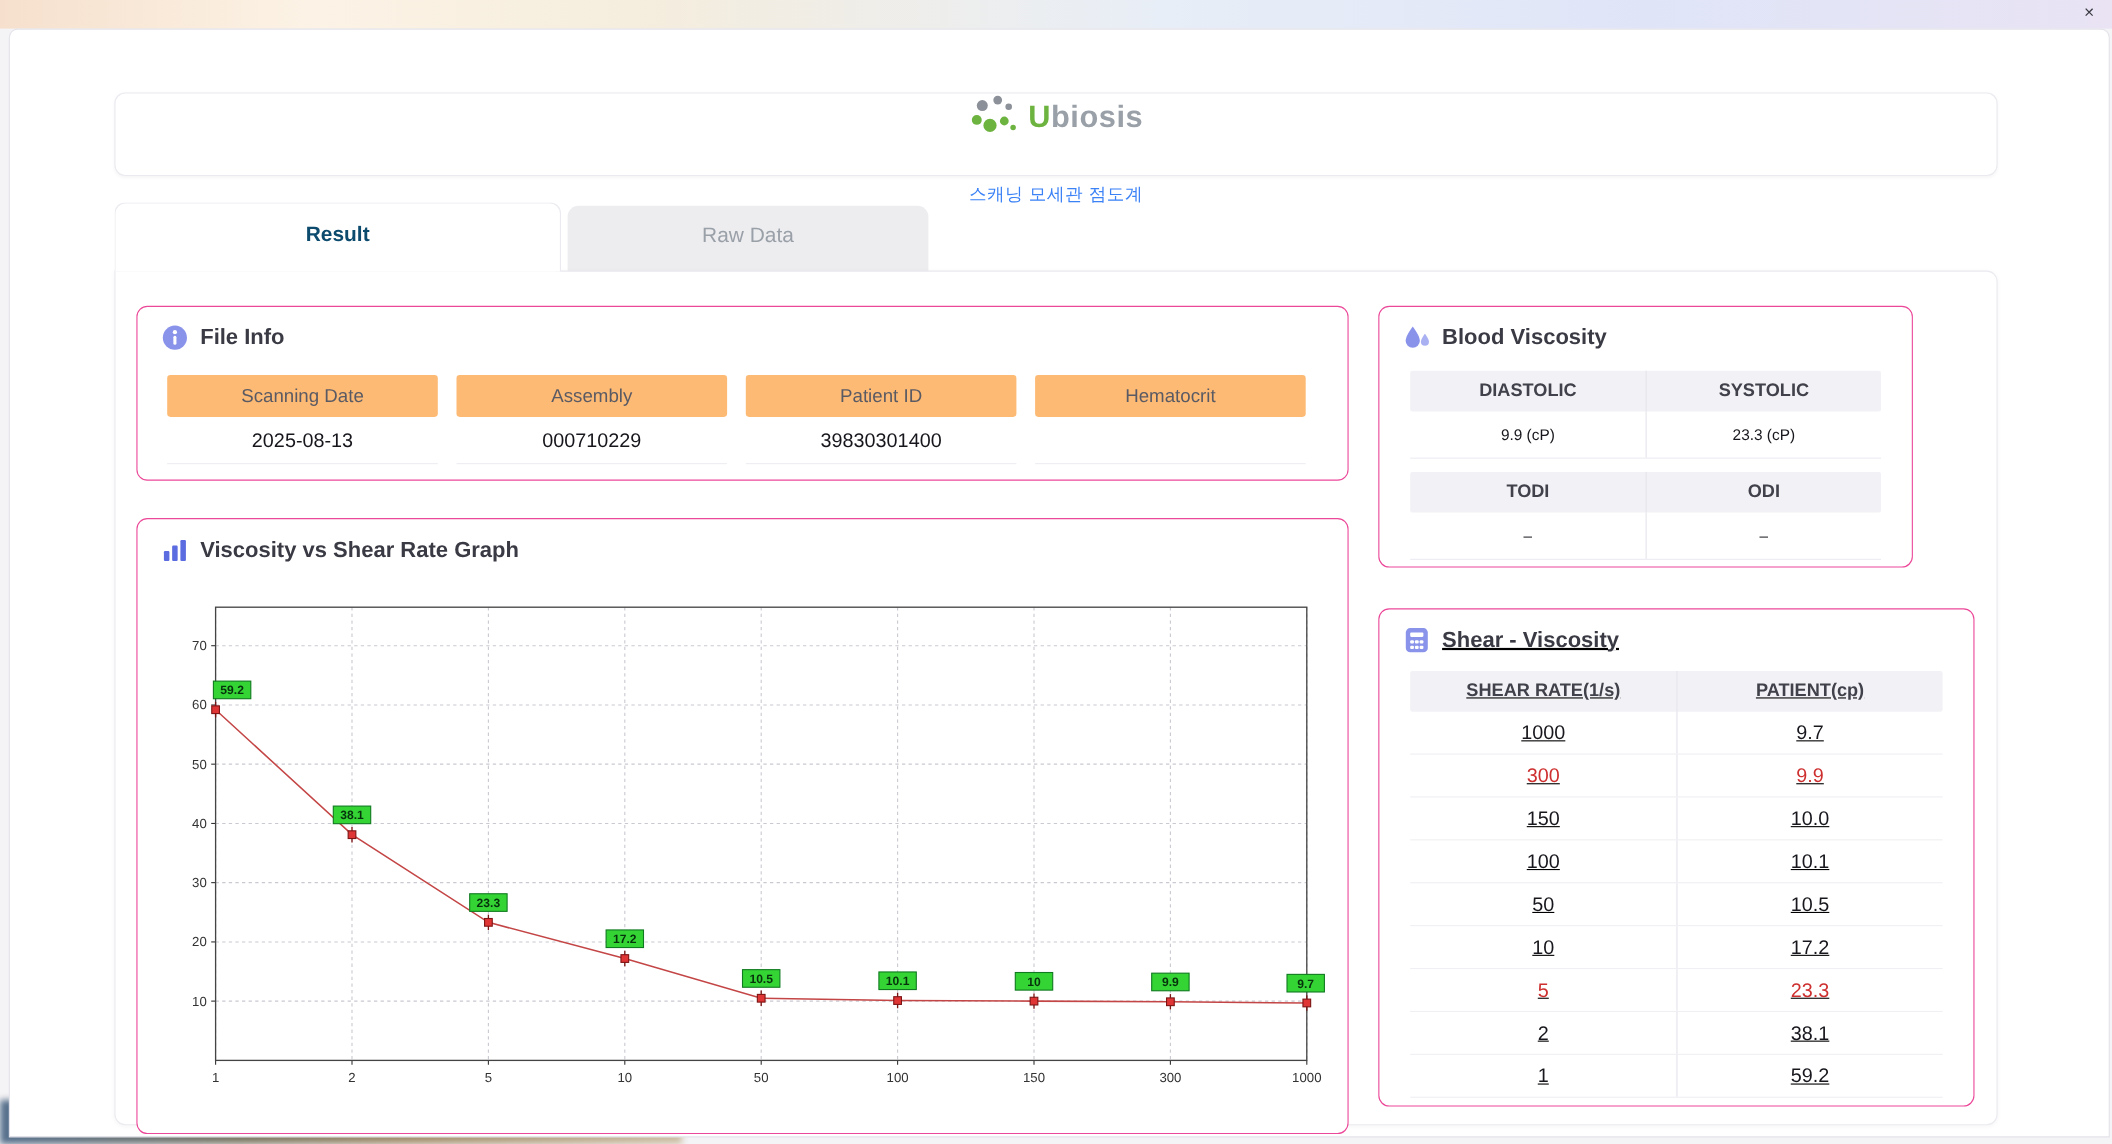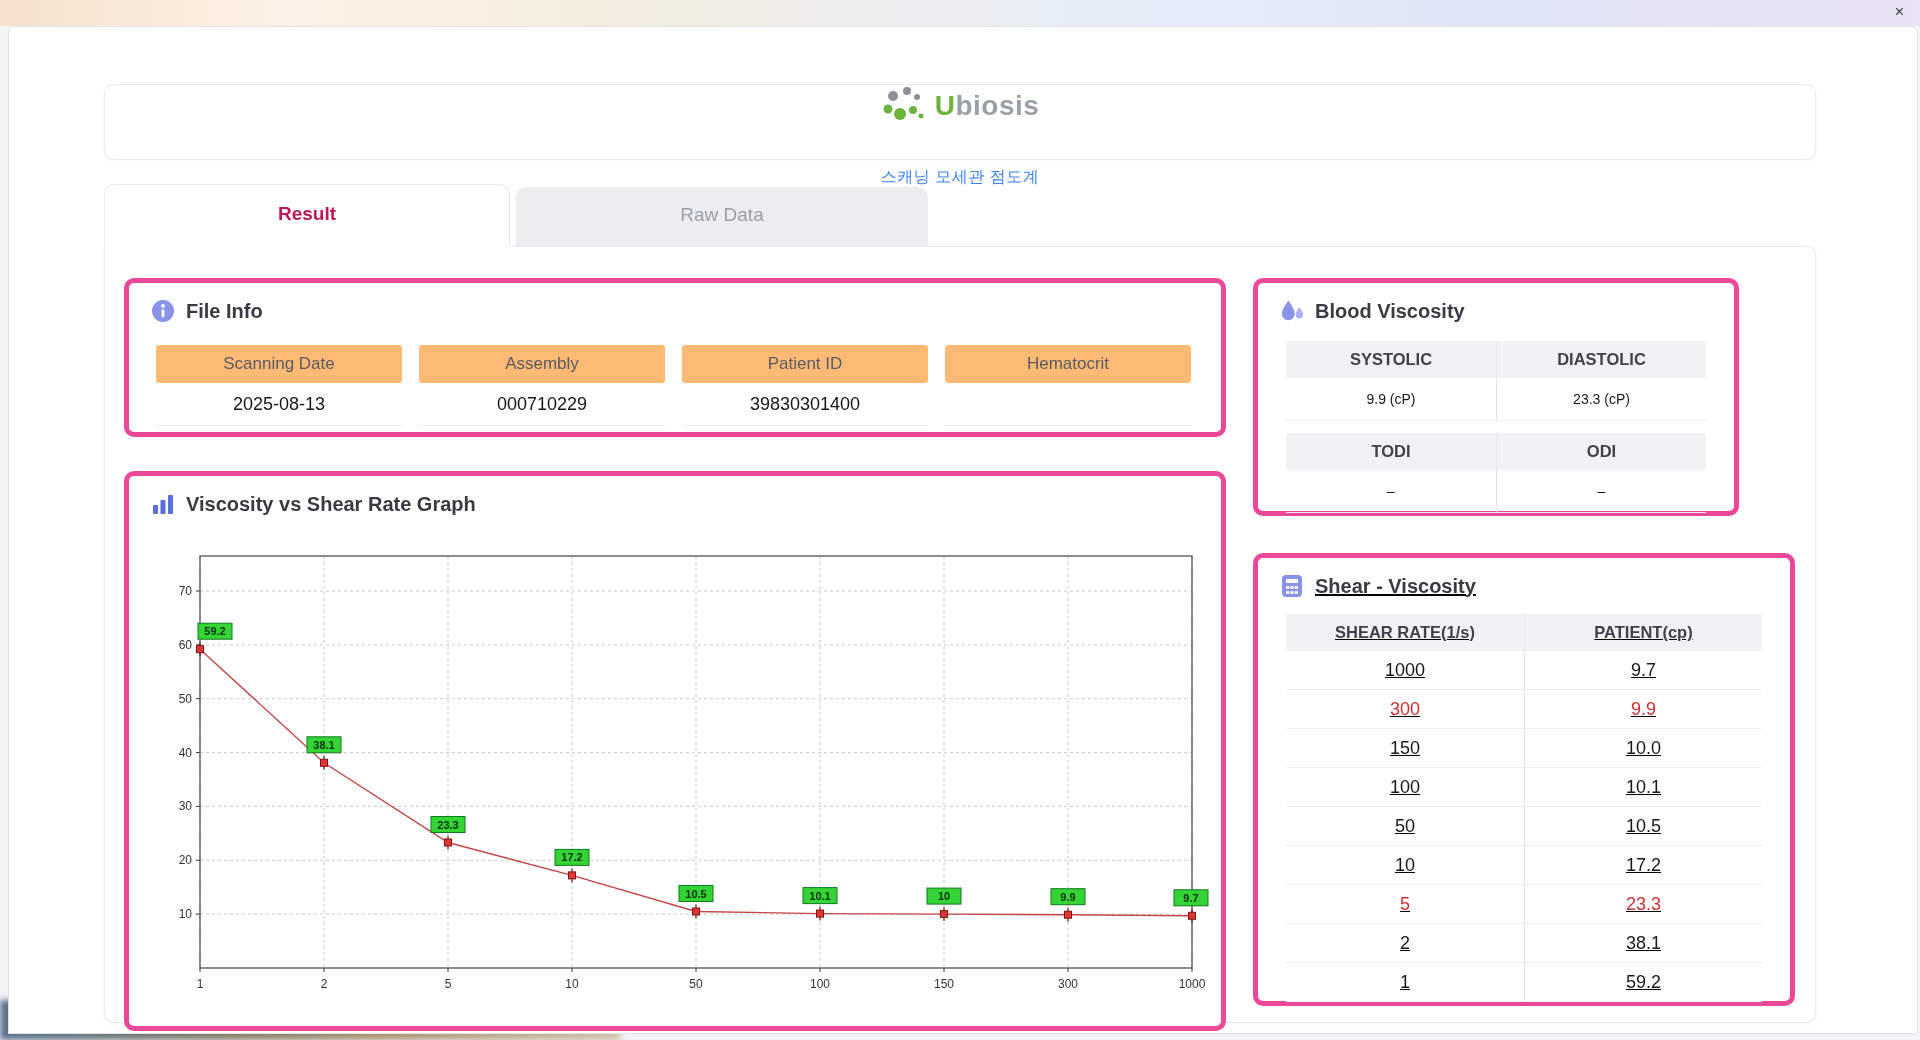--- a/index.html
+++ b/index.html
@@ -21,29 +21,29 @@
                  display:flex; align-items:center; padding:0 30px; gap:40px;
                  box-shadow:0 1px 3px rgba(30,30,60,0.04);flex-direction:column; }
   .logo { display:flex; align-items:center; gap:8px; }
   .logo-text { display:inline-block; font-weight:bold; font-size:28px; color:#9aa0a8; letter-spacing:0.5px; }
   .logo-text::first-letter { color:#6db33f; }
   .app-title { font-size:16px; font-weight:normal; color:#3b82f6; letter-spacing:0.5px; }
 
   .tab { position:absolute; text-align:center; cursor:pointer; }
   .tab-result { left:95px; top:157px; width:406px; height:63px; background:#fff; z-index:3;
                 border:1px solid #eaeaf0; border-bottom:none; border-radius:10px 10px 0 0;
-                font-size:19px; font-weight:bold; color:#be185d; line-height:58px; }
-  .tab-raw { left:507px; top:160px; width:412px; height:60px; background:#ededf0; z-index:1;
+                font-size:19px; font-weight:bold; color:#0c4a6e; line-height:58px; }
+  .tab-raw { left:507px; top:160px; width:328px; height:60px; background:#ededf0; z-index:1;
              border-radius:10px 10px 0 0; font-size:19px; color:#9aa0a8; line-height:56px; }
 
   .content-card { position:absolute; left:95px; top:219px; width:1712px; height:777px;
                   background:#fff; border:1px solid #eaeaf0; border-radius:0 10px 10px 10px; z-index:2;
                   box-shadow:0 1px 4px rgba(30,30,60,0.04); }
 
-  .card { position:absolute; background:#fff; border:5px solid #ec4899; border-radius:10px; }
+  .card { position:absolute; background:#fff; border:1px solid #ec4899; border-radius:10px; }
   .card-fileinfo { left:19px; top:31px; width:1102px; height:159px; }
   .card-graph    { left:19px; top:224px; width:1102px; height:560px; }
   .card-blood    { left:1148px; top:31px; width:486px; height:238px; }
   .card-shear    { left:1148px; top:306px; width:542px; height:453px;text-decoration:underline; }
 
   .sec-head { display:flex; align-items:center; gap:11px; padding:16px 22px 8px 22px; }
   .sec-title { font-size:20px; font-weight:bold; color:#3a3a44; }
   .sec-icon { width:24px; height:24px; flex:0 0 auto; }
 
   .fields { position:absolute; left:27px; top:62px; display:flex; gap:17px; }
@@ -240,22 +240,22 @@
         <div class="sec-head">
           <svg class="sec-icon" viewBox="0 0 26 24">
             <path d="M9 1 C9 1 2 10 2 15 a7 7 0 0 0 14 0 C16 10 9 1 9 1 Z" fill="#8a93ea"></path>
             <path d="M21 8 C21 8 17 13 17 16 a4 4 0 0 0 8 0 C25 13 21 8 21 8 Z" fill="#aab1f2"></path>
           </svg>
           <span class="sec-title">Blood Viscosity</span>
         </div>
         <div class="bv-table" id="blood-table">
             <div class="bv-group">
               <div class="bv-hdr">
+                <div>DIASTOLIC</div>
                 <div>SYSTOLIC</div>
-                <div>DIASTOLIC</div>
               </div>
               <div class="bv-val">
                 <div>9.9 (cP)</div>
                 <div>23.3 (cP)</div>
               </div>
             </div>
             <div class="bv-group">
               <div class="bv-hdr">
                 <div>TODI</div>
                 <div>ODI</div>

